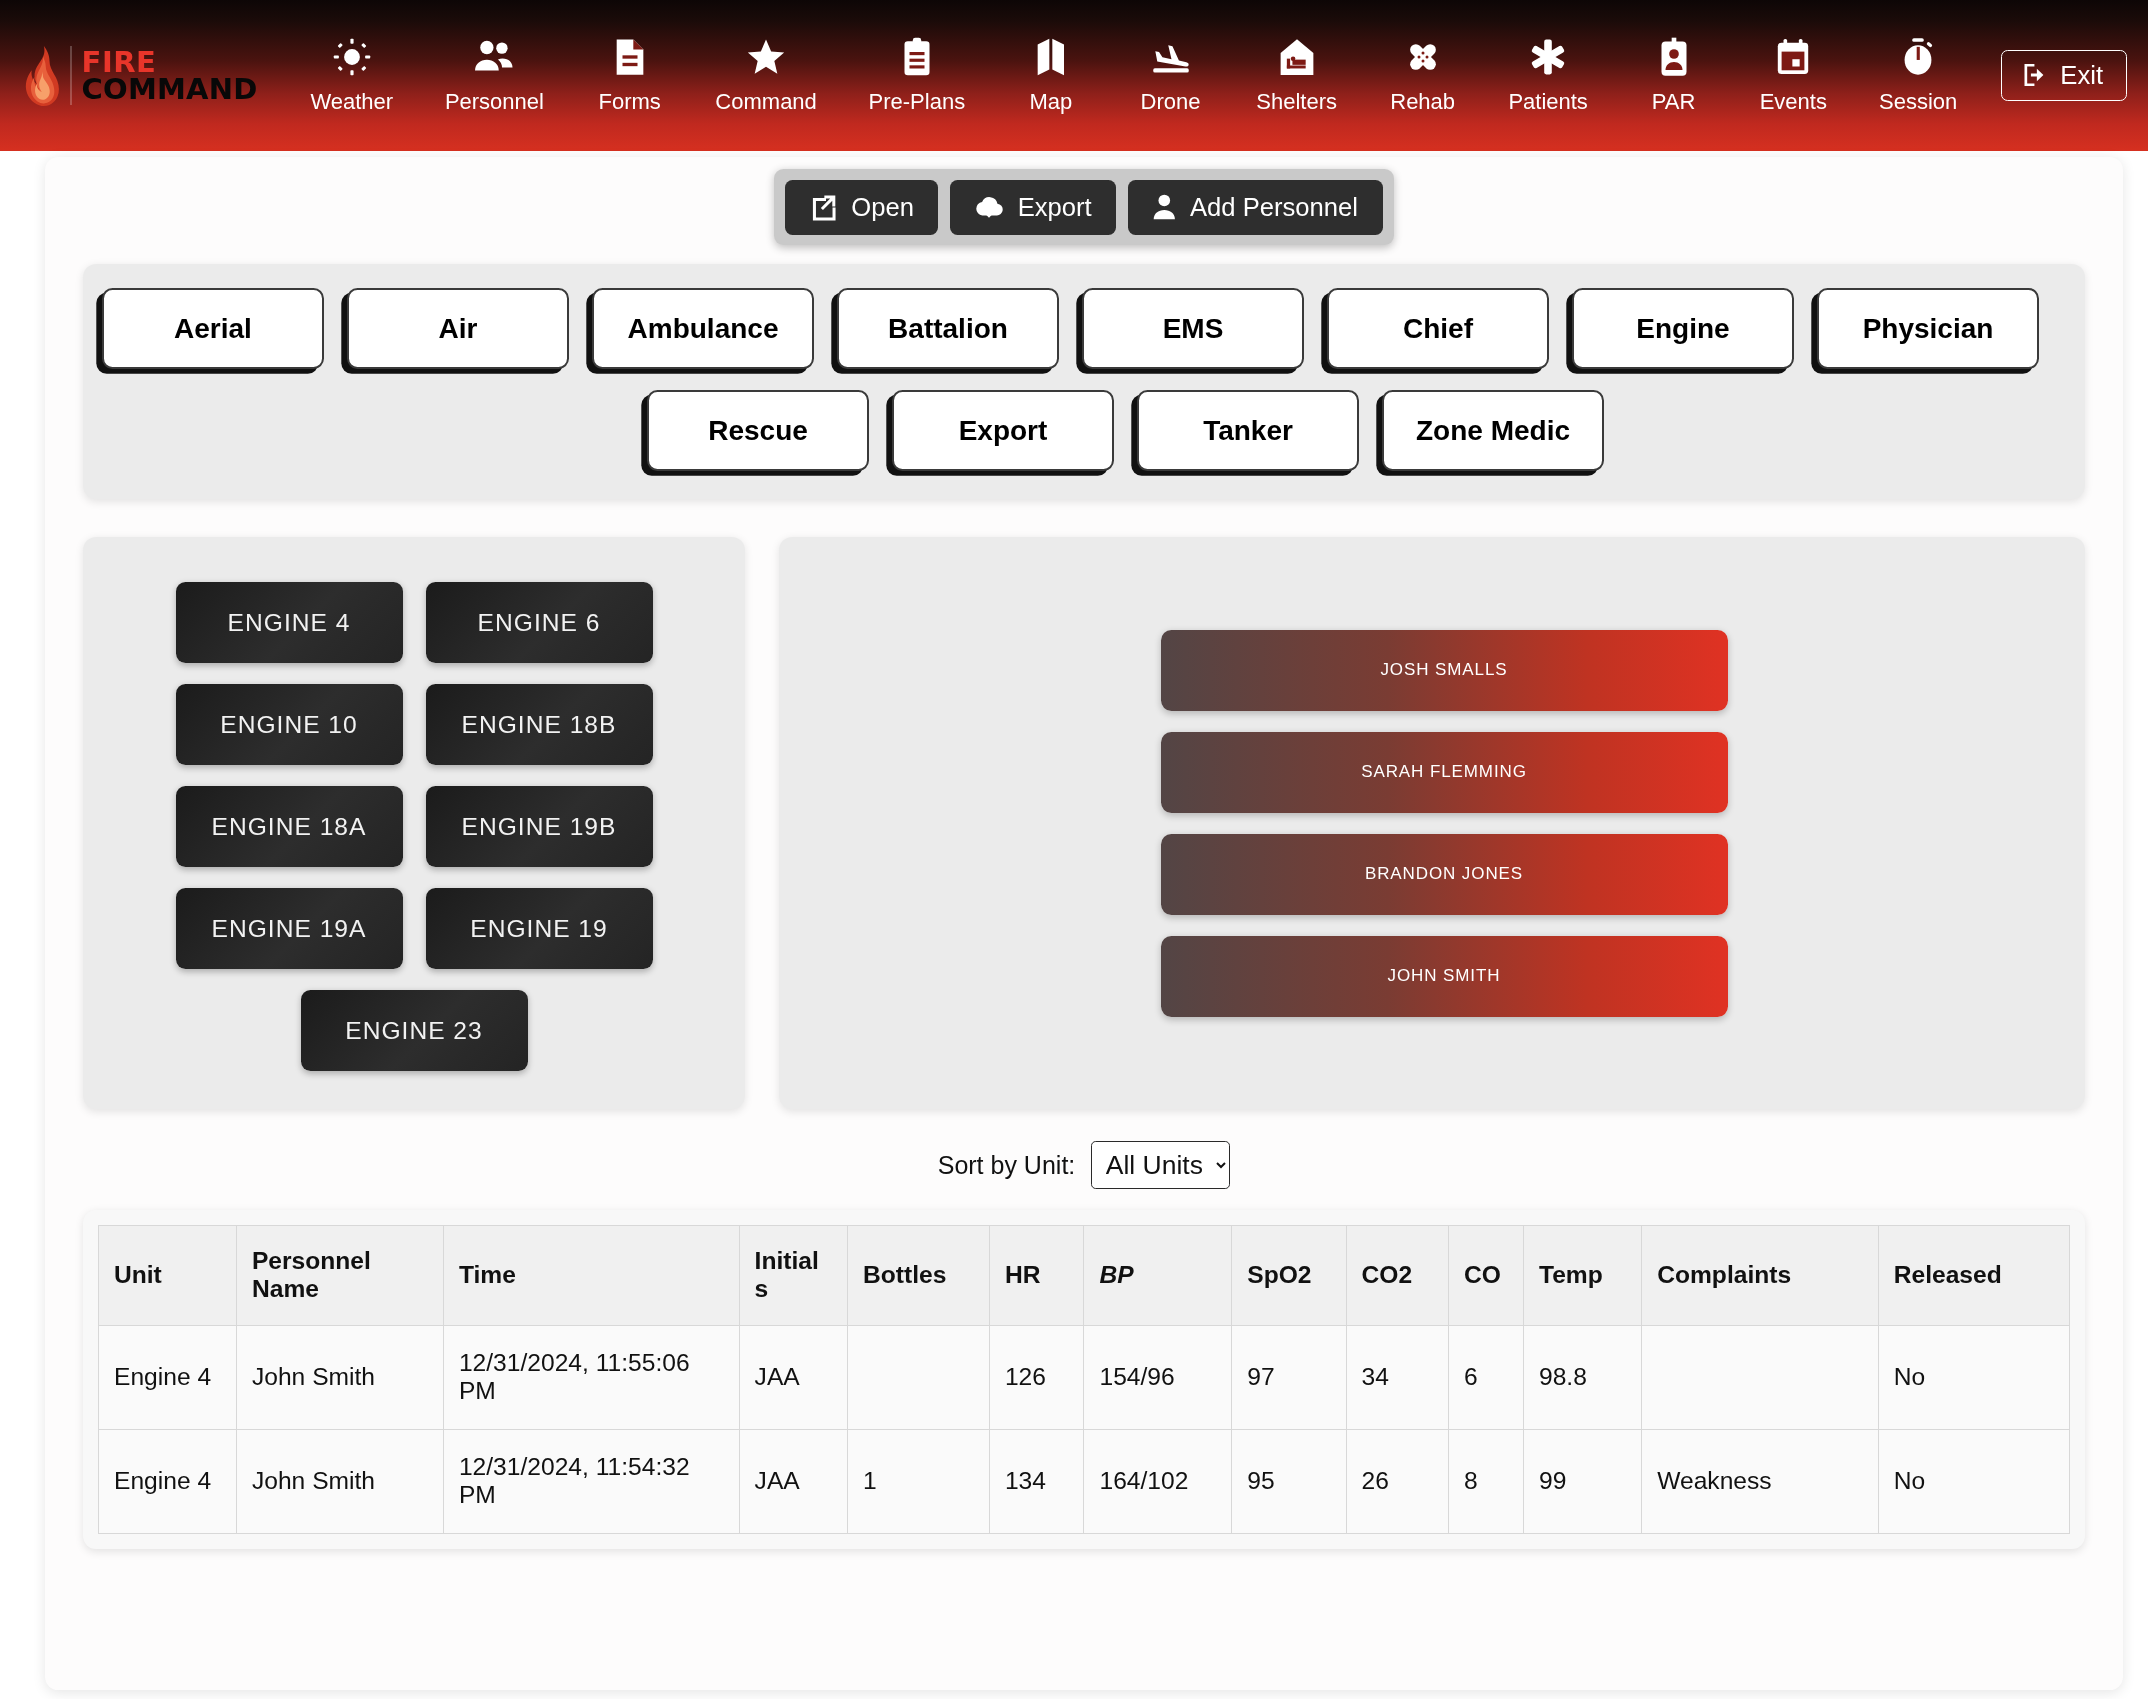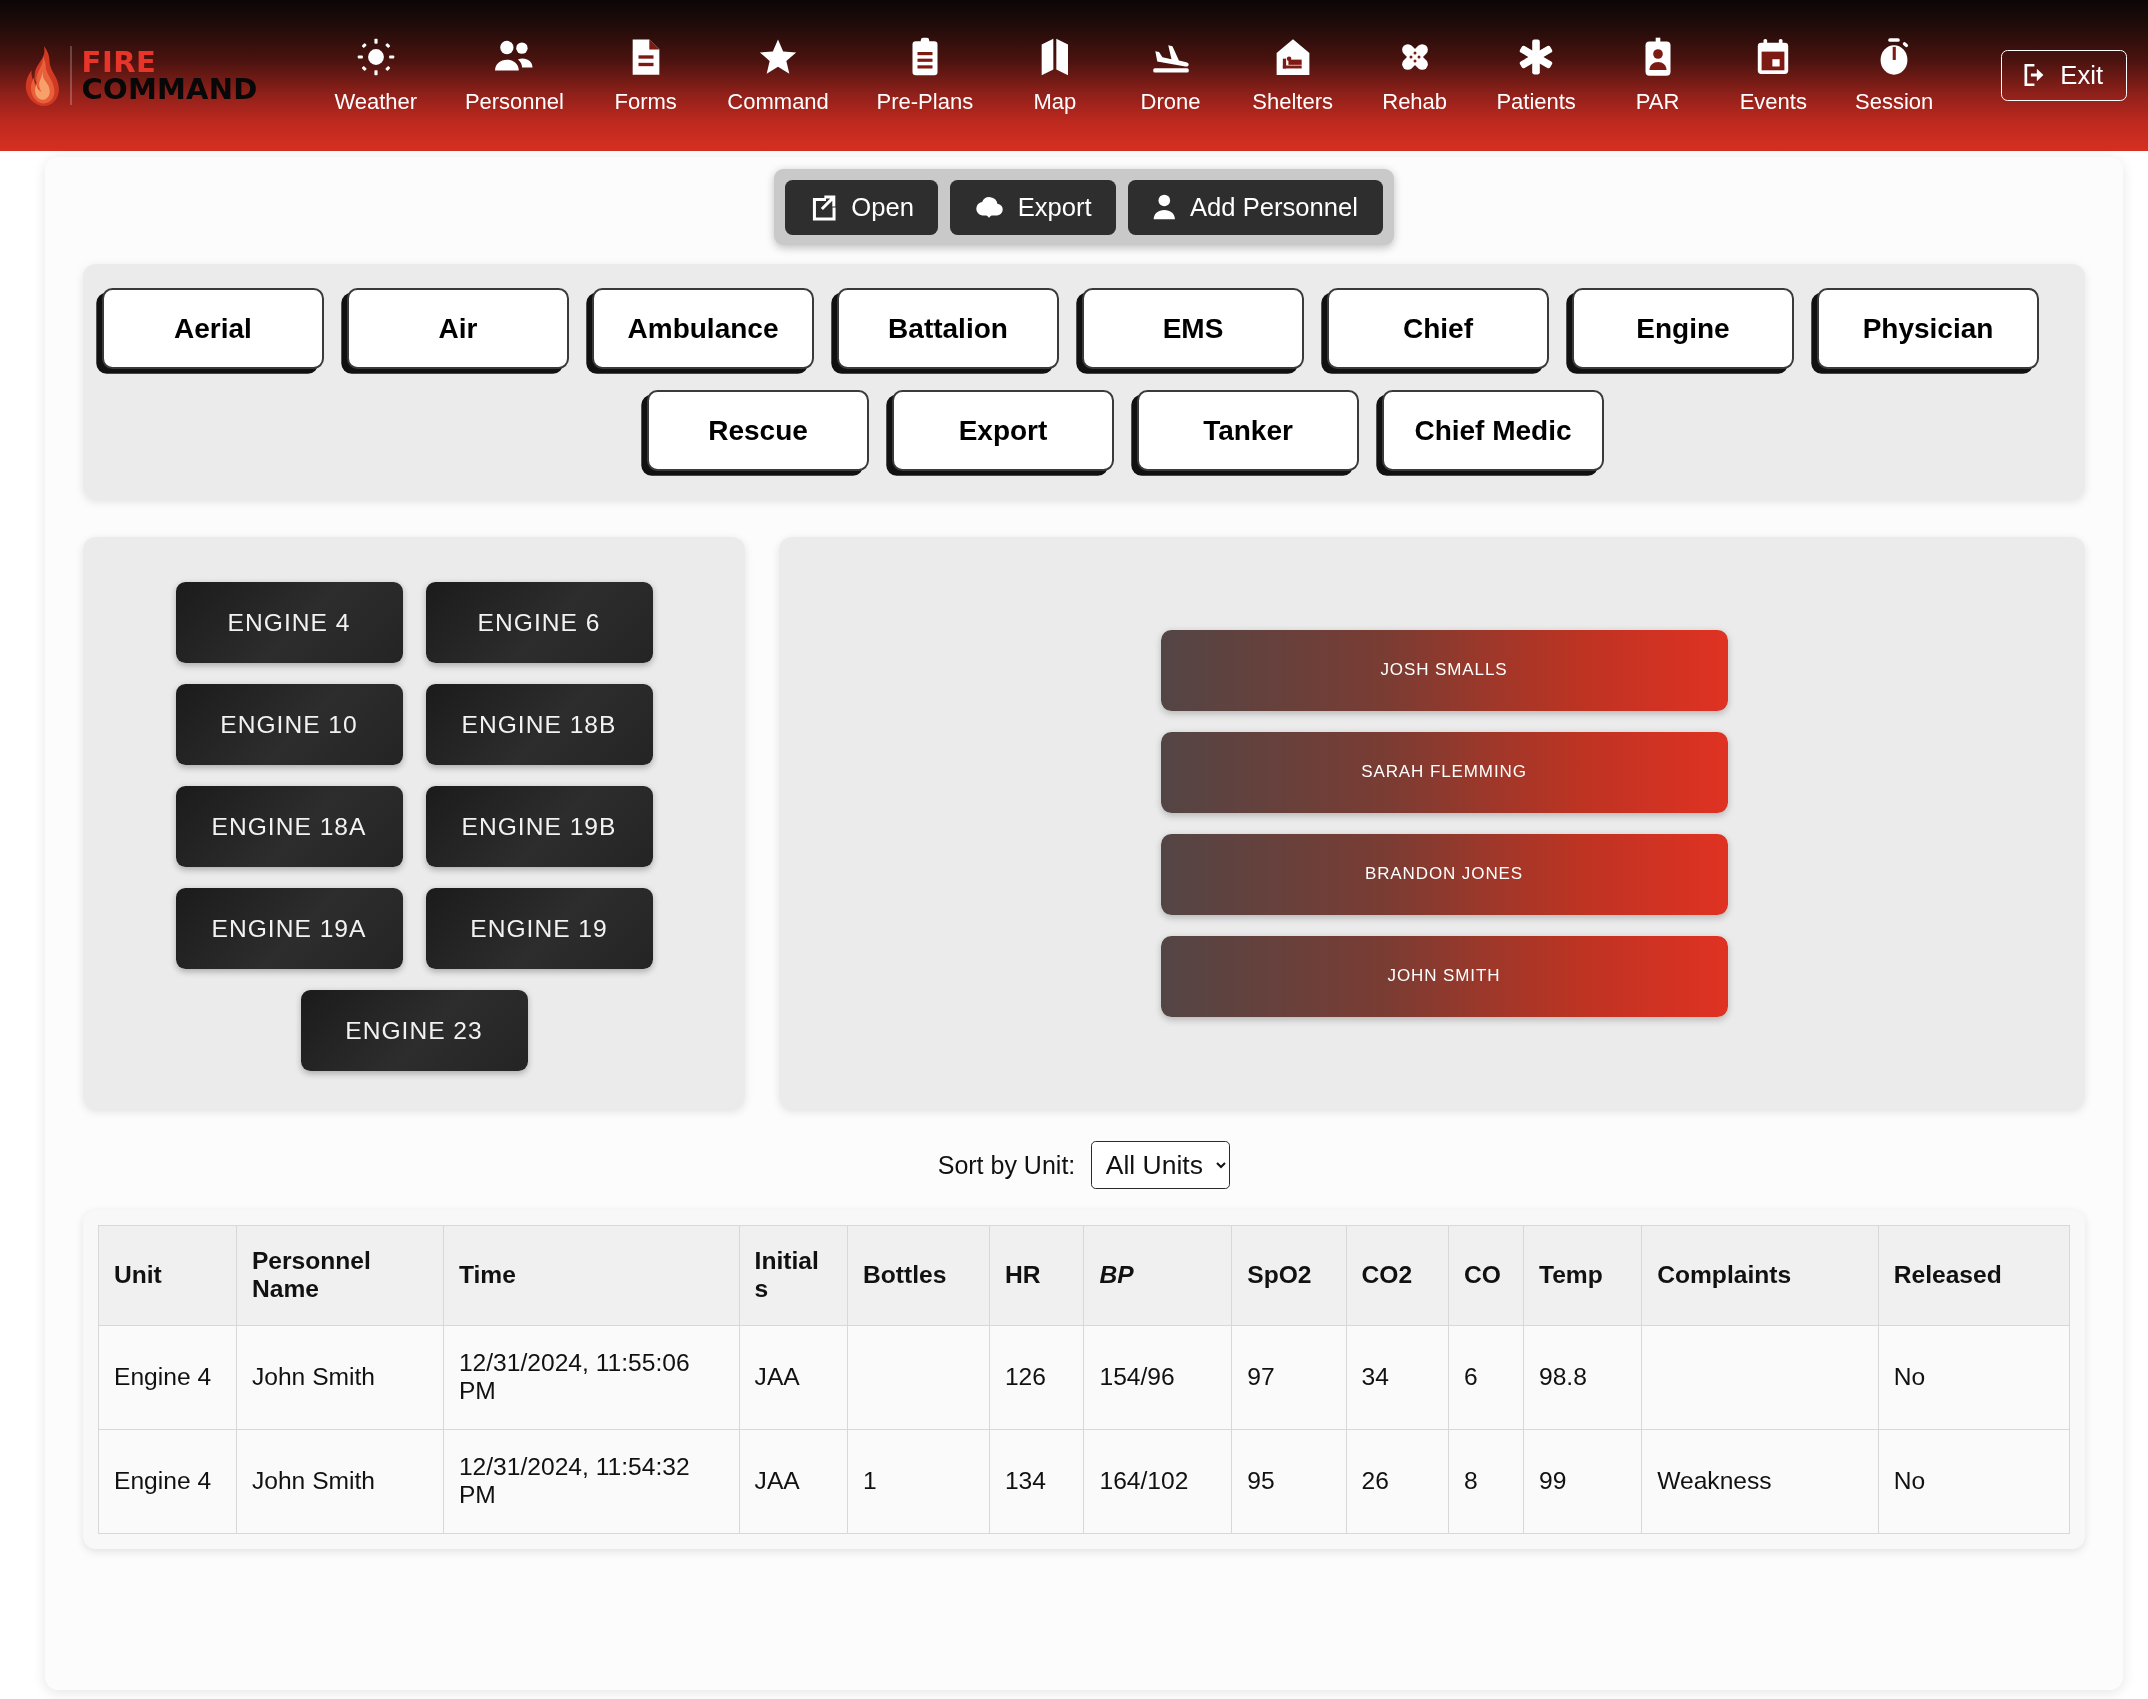--- a/index.html
+++ b/index.html
@@ -14,21 +14,20 @@
   
   .topnav {
     position: relative;
     width: 2148px;
     height: 151px;
     background: linear-gradient(180deg, #0d0606 0%, #1b0b09 14%, #4a130f 40%, #8e201a 62%, #c0291f 82%, #d63020 100%);
     display: flex;
     align-items: center;
     padding: 0 21px 0 13.2px;
     overflow: hidden;
-    gap: 24px;
   }
   .logo-wrap {
     display: flex;
     align-items: center;
     flex: 0 0 auto;
     margin-right: 53px;
     padding-left: 9.5px;
   }
   .flame {
     width: 38px; height: 62px;
@@ -517,21 +516,21 @@
       <button class="ut-btn">Battalion</button>
       <button class="ut-btn">EMS</button>
       <button class="ut-btn">Chief</button>
       <button class="ut-btn">Engine</button>
       <button class="ut-btn">Physician</button>
     </div>
     <div class="utrow row2">
       <button class="ut-btn">Rescue</button>
       <button class="ut-btn">Export</button>
       <button class="ut-btn">Tanker</button>
-      <button class="ut-btn">Chief Medic</button>
+      <button class="ut-btn">Zone Medic</button>
     </div>
   </div>
 
   <div class="mid">
     <div class="units-panel">
       <div class="units-grid">
         <button class="unit-btn">ENGINE 4</button>
         <button class="unit-btn">ENGINE 6</button>
         <button class="unit-btn">ENGINE 10</button>
         <button class="unit-btn">ENGINE 18B</button>

